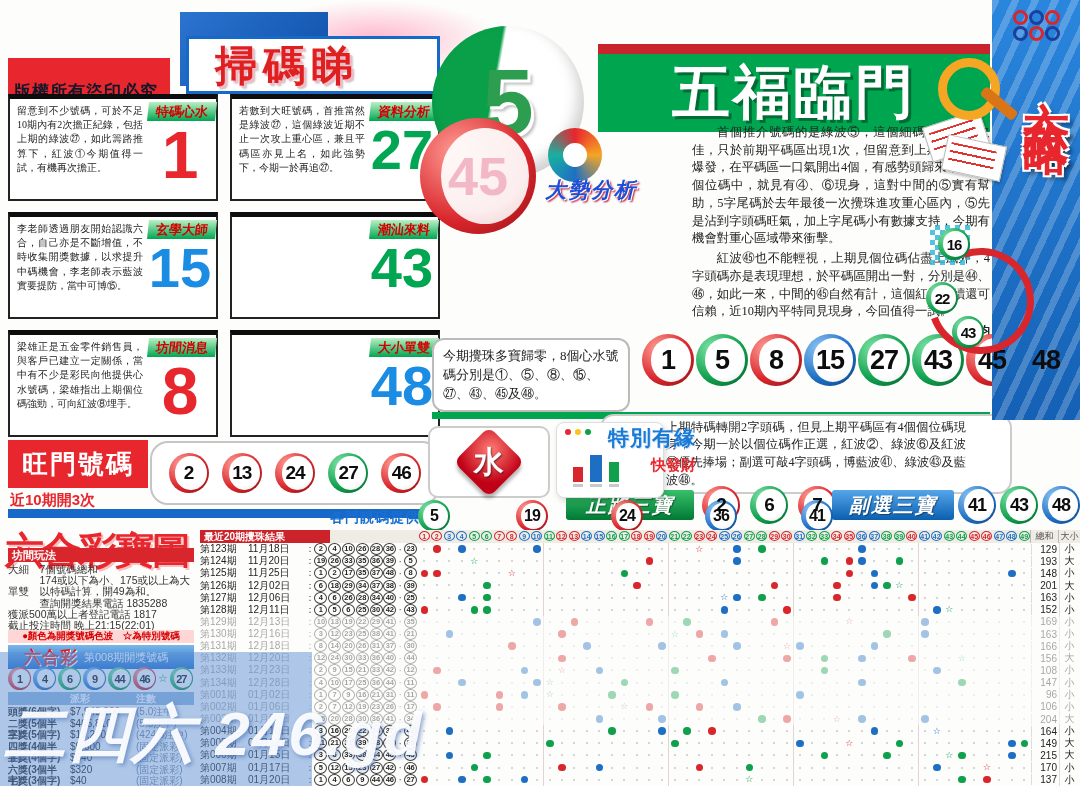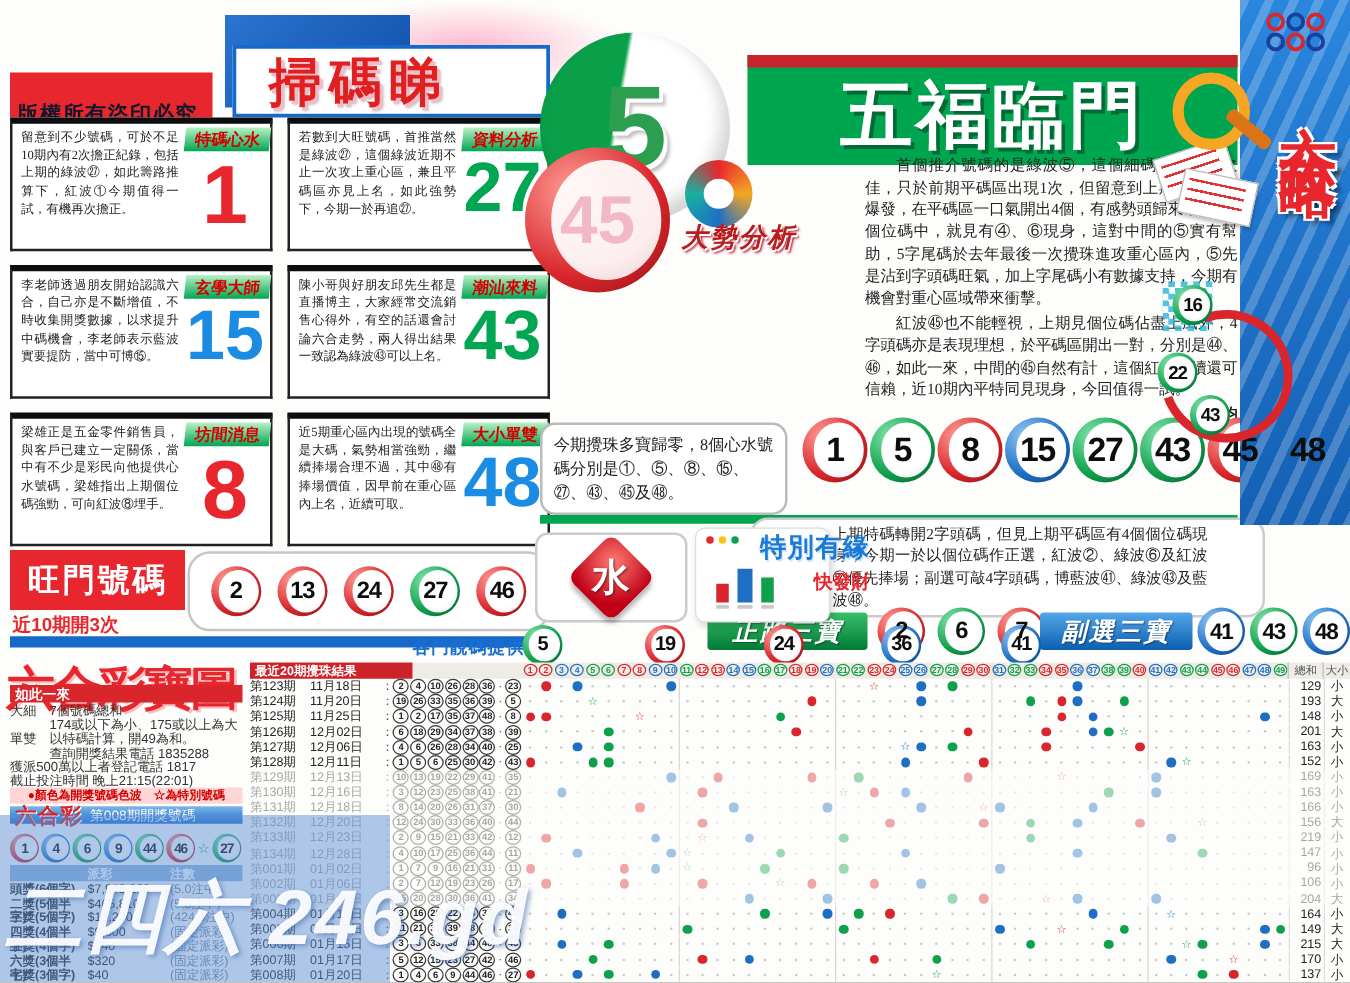--- a/index.html
+++ b/index.html
@@ -53,21 +53,21 @@
   .big5 span{font-size:92px;font-weight:900;color:#2d9e4f;text-shadow:3px 3px 0 #fff,5px 5px 3px rgba(0,0,0,.25);}
   .red45{left:420px;top:118px;width:116px;height:116px;border-radius:50%;
         background:radial-gradient(circle at 32% 30%,#ff9d95,#d9262c 60%,#8f0f12);
         display:flex;align-items:center;justify-content:center;}
   .red45::before{content:"";position:absolute;top:9%;bottom:9%;left:18%;right:6%;
         background:radial-gradient(circle at 40% 32%,#fff 62%,#f3dede);border-radius:50%;opacity:.92;}
   .red45 span{position:relative;font-size:54px;font-weight:900;color:#f3b8c6;}
   .wheel{left:548px;top:128px;width:54px;height:54px;border-radius:50%;
         background:conic-gradient(#e8262d,#f5a623,#1e6fc4,#18b0a0,#e8262d);}
   .wheel::after{content:"";position:absolute;inset:28%;background:#fff;border-radius:50%;}
-  .analysis{left:545px;top:176px;font-size:21px;font-weight:900;font-style:italic;color:#b91c1c;
+  .analysis{left:545px;top:176px;font-size:21px;font-weight:900;font-style:italic;color:#1d4ed8;
         text-shadow:1px 1px 0 #fff,2px 2px 2px #b00020;letter-spacing:2px;}
   .intro{left:432px;top:202px;width:256px;font-family:"Liberation Serif",serif;font-size:12.4px;
         line-height:1.45;text-align:justify;color:#222;}
   .article{left:692px;top:124px;width:298px;font-family:"Liberation Serif",serif;font-size:12.4px;
         line-height:1.43;text-align:justify;color:#222;}
   .article p{margin:0 0 2px 0;text-indent:2em;}
   .author{text-align:right;font-weight:800;text-indent:0 !important;}
   
   .picksnote{left:432px;top:338px;width:198px;height:74px;border:2px solid #bbb;border-radius:12px;
         background:#fff;padding:7px 9px;box-sizing:border-box;font-family:"Liberation Serif",serif;
@@ -125,22 +125,22 @@
   .pixels{left:930px;top:225px;width:40px;height:40px;background:
         repeating-conic-gradient(#29b6d8 0 25%,transparent 0 50%);background-size:10px 10px;opacity:.8;}
   
   .baotitle{left:5px;top:526px;width:192px;font-size:37px;font-weight:900;color:#e8262d;letter-spacing:-2px;
         transform:scaleX(1.05);transform-origin:left;text-shadow:2px 2px 0 #f8c0c0;white-space:nowrap;}
   .ruleshead{left:8px;top:548px;width:186px;height:14px;background:#d9262c;color:#fff;font-size:11px;
         font-weight:800;display:flex;align-items:center;padding-left:4px;box-sizing:border-box;}
   #rules{left:8px;top:564px;width:188px;font-size:10.5px;line-height:11.2px;color:#333;}
   .legend{left:8px;top:630px;width:186px;height:13px;background:#ffd6d6;color:#d40000;font-size:9.5px;
         font-weight:700;display:flex;align-items:center;justify-content:center;}
-  .brandbar{left:8px;top:645px;width:186px;height:14px;background:linear-gradient(180deg,#7db7e8,#1668c9);
-        display:flex;align-items:center;padding:0 4px;box-sizing:border-box;}
+  .brandbar{left:8px;top:645px;width:186px;height:24px;background:linear-gradient(180deg,#7db7e8,#1668c9);
+        display:flex;align-items:center;padding:0 16px;box-sizing:border-box;}
   .brandbar .b{font-size:17px;font-weight:900;color:#e02020;text-shadow:1px 1px 0 #fff;letter-spacing:1px;}
   .brandbar .d{font-size:11px;color:#fff;margin-left:6px;}
   #draw-balls{left:8px;top:667px;width:188px;display:flex;align-items:center;gap:2px;}
   .star{color:#0fa04c;font-size:11px;}
   .prizehead{left:8px;top:692px;width:186px;height:13px;background:#8fb3d9;color:#fff;font-size:10px;
         font-weight:700;display:flex;}
   .prizehead span{display:inline-block;}
   #prize-rows{left:8px;top:706px;width:192px;font-size:10px;}
   .prow{display:flex;height:11.5px;line-height:11.5px;}
   .prow .n{width:62px;font-weight:700;color:#222;}
@@ -209,31 +209,29 @@
         <div class="tiptext">若數到大旺號碼，首推當然是綠波㉗，這個綠波近期不止一次攻上重心區，兼且平碼區亦見上名，如此強勢下，今期一於再追㉗。</div>
         <div class="tiplabel">資料分析</div>
         <div class="tipnum" style="color: rgb(0, 166, 81); font-size: 56px;">27</div>
       </div>
       <div class="tipbox">
         <div class="tiptext">李老師透過朋友開始認識六合，自己亦是不斷增值，不時收集開獎數據，以求提升中碼機會，李老師表示藍波實要提防，當中可博⑮。</div>
         <div class="tiplabel">玄學大師</div>
         <div class="tipnum" style="color: rgb(27, 140, 227); font-size: 56px;">15</div>
       </div>
       <div class="tipbox">
-        <div class="tiptext">陳小哥與好朋友邱先生都是直播博主，大家經常交流銷售心得外，有空的話還會討論六合走勢，兩人得出結果一致認為綠波㊸可以上名。</div>
         <div class="tiplabel">潮汕來料</div>
         <div class="tipnum" style="color: rgb(0, 166, 81); font-size: 56px;">43</div>
       </div>
       <div class="tipbox">
         <div class="tiptext">梁雄正是五金零件銷售員，與客戶已建立一定關係，當中有不少是彩民向他提供心水號碼，梁雄指出上期個位碼強勁，可向紅波⑧埋手。</div>
         <div class="tiplabel">坊間消息</div>
         <div class="tipnum" style="color: rgb(232, 38, 45); font-size: 66px;">8</div>
       </div>
       <div class="tipbox">
-        <div class="tiptext">近5期重心區內出現的號碼全是大碼，氣勢相當強勁，繼續捧場合理不過，其中㊽有捧場價值，因早前在重心區內上名，近續可取。</div>
         <div class="tiplabel">大小單雙</div>
         <div class="tipnum" style="color: rgb(27, 140, 227); font-size: 56px;">48</div>
       </div>
     </div>
 
   <div class="abs hot-red">旺門號碼</div>
   <div class="abs hot-pill" id="hot-balls">
       <span class="ball red" style="height: 40px; width: 40px;">
         <i style="font-size: 19px;">2</i>
       </span>
@@ -383,21 +381,21 @@
       </span>
       <span class="ball green" style="height: 32px; width: 32px; position: absolute; left: 926px; top: 282px; z-index: 3;">
         <i style="font-size: 15px;">22</i>
       </span>
       <span class="ball green" style="height: 32px; width: 32px; position: absolute; left: 952px; top: 316px; z-index: 3;">
         <i style="font-size: 15px;">43</i>
       </span>
     </div>
 
   <div class="abs baotitle">六合彩寶圖</div>
-  <div class="abs ruleshead">如此一來</div>
+  <div class="abs ruleshead">坊間玩法</div>
   <div class="abs" id="rules">
       <div class="ruleline">大細　7個號碼總和</div>
       <div class="ruleline">　　　174或以下為小、175或以上為大</div>
       <div class="ruleline">單雙　以特碼計算，開49為和。</div>
       <div class="ruleline">　　　查詢開獎結果電話 1835288</div>
       <div class="ruleline">獲派500萬以上者登記電話 1817</div>
       <div class="ruleline">截止投注時間 晚上21:15(22:01)</div>
     </div>
   <div class="abs legend">●顏色為開獎號碼色波　☆為特別號碼</div>
   <div class="abs brandbar">
@@ -2361,21 +2359,21 @@
           <span class="gcell">
             <span class="gbase"></span>
           </span>
           <span class="gcell">
             <span class="gbase"></span>
           </span>
           <span class="gcell">
             <span class="gbase"></span>
           </span>
         </span>
-        <span class="rsum">219</span>
+        <span class="rsum">108</span>
         <span class="rsize">小</span>
       </div>
       <div class="rrow faded">
         <span class="rleft">
           <span class="rdraw">第134期</span>
           <span class="rdate">12月28日</span>
           <span class="rcolon">：</span>
           <span class="cnum">4</span>
           <span class="cnum">10</span>
           <span class="cnum">17</span>

